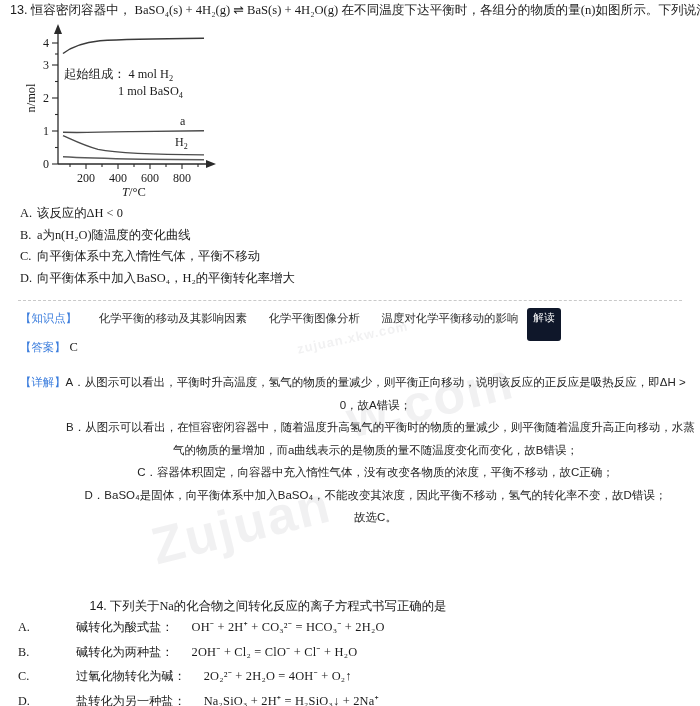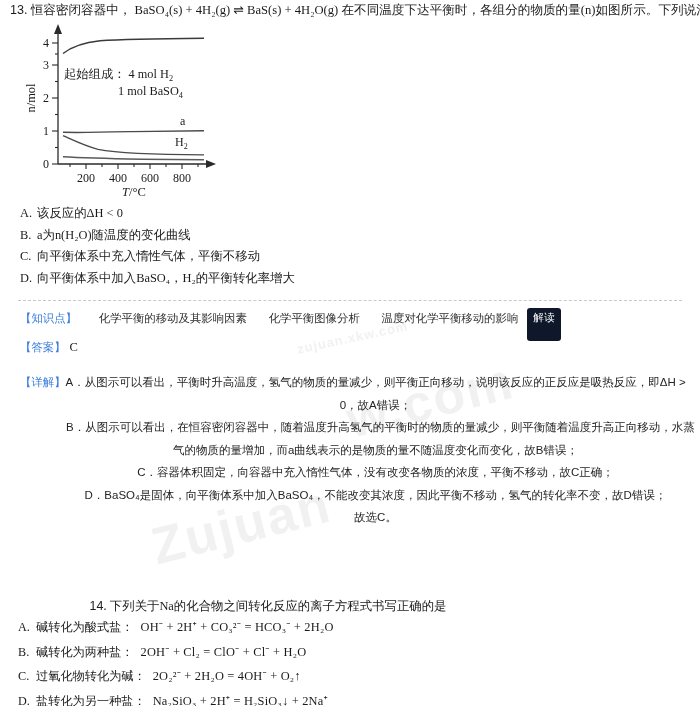--- a/index.html
+++ b/index.html
@@ -61,22 +61,22 @@
   .dline{font-size:11.5px;line-height:22.5px;font-family:"Liberation Sans",sans-serif;
     color:#242424;white-space:nowrap;text-align:center;}
   .dline.indent{padding-left:46px;}
   .first-line{padding-left:0;}
 
   
   .q14{position:absolute;left:18px;top:598px;width:500px;}
   .q14 .stem{font-size:12.4px;line-height:16px;white-space:nowrap;text-align:center;}
   .q14 .opt14{font-size:12.2px;line-height:21.5px;white-space:nowrap;margin-top:3px;}
   .q14 .lbl{display:inline-block;width:18px;}
-  .q14 .tag{display:inline-block;}
-  .q14 .eq{font-family:"Liberation Serif",serif;font-size:12.4px;margin-left:7px;letter-spacing:.2px;}
+  .q14 .tag{display:inline-block;margin-left:40px;}
+  .q14 .eq{font-family:"Liberation Serif",serif;font-size:12.4px;margin-left:18px;letter-spacing:.2px;}
 </style>
 </head>
 <body>
 
 <div class="page">
 
   <div class="wm wm1">zujuan.xkw.com</div>
   <div class="wm wm2">w.com</div>
   <div class="wm wm3">Zujuan</div>
 

